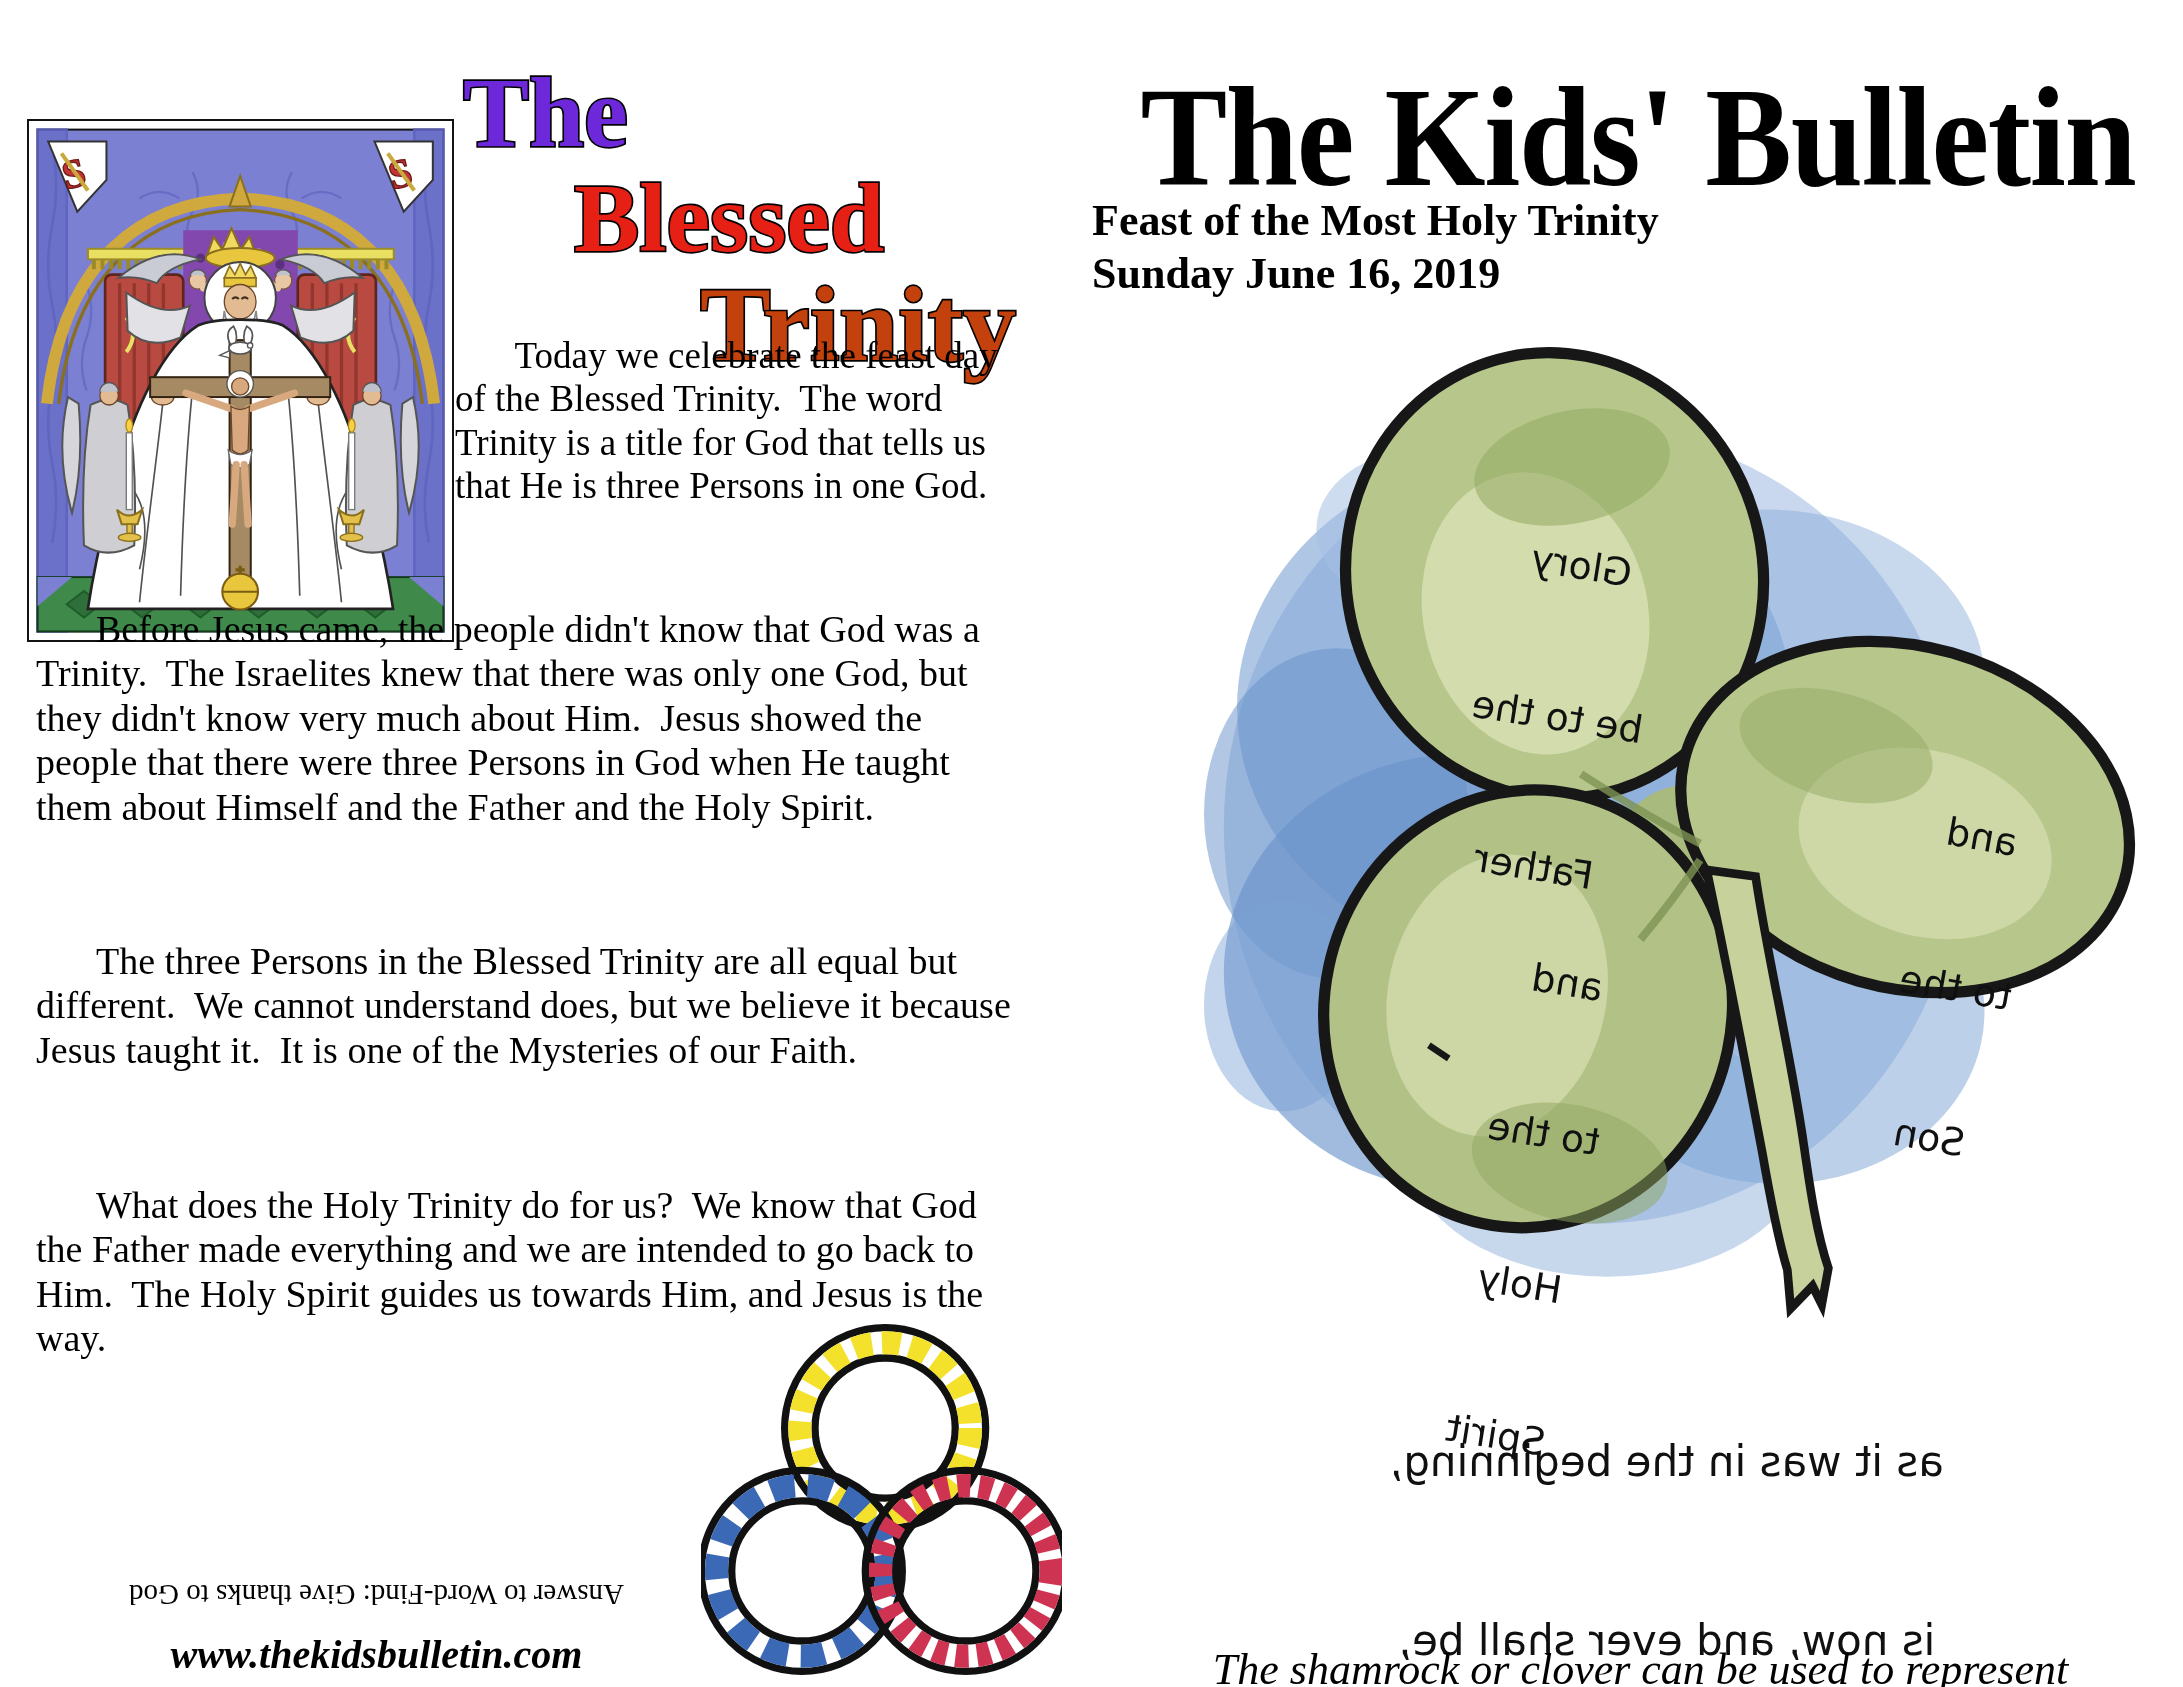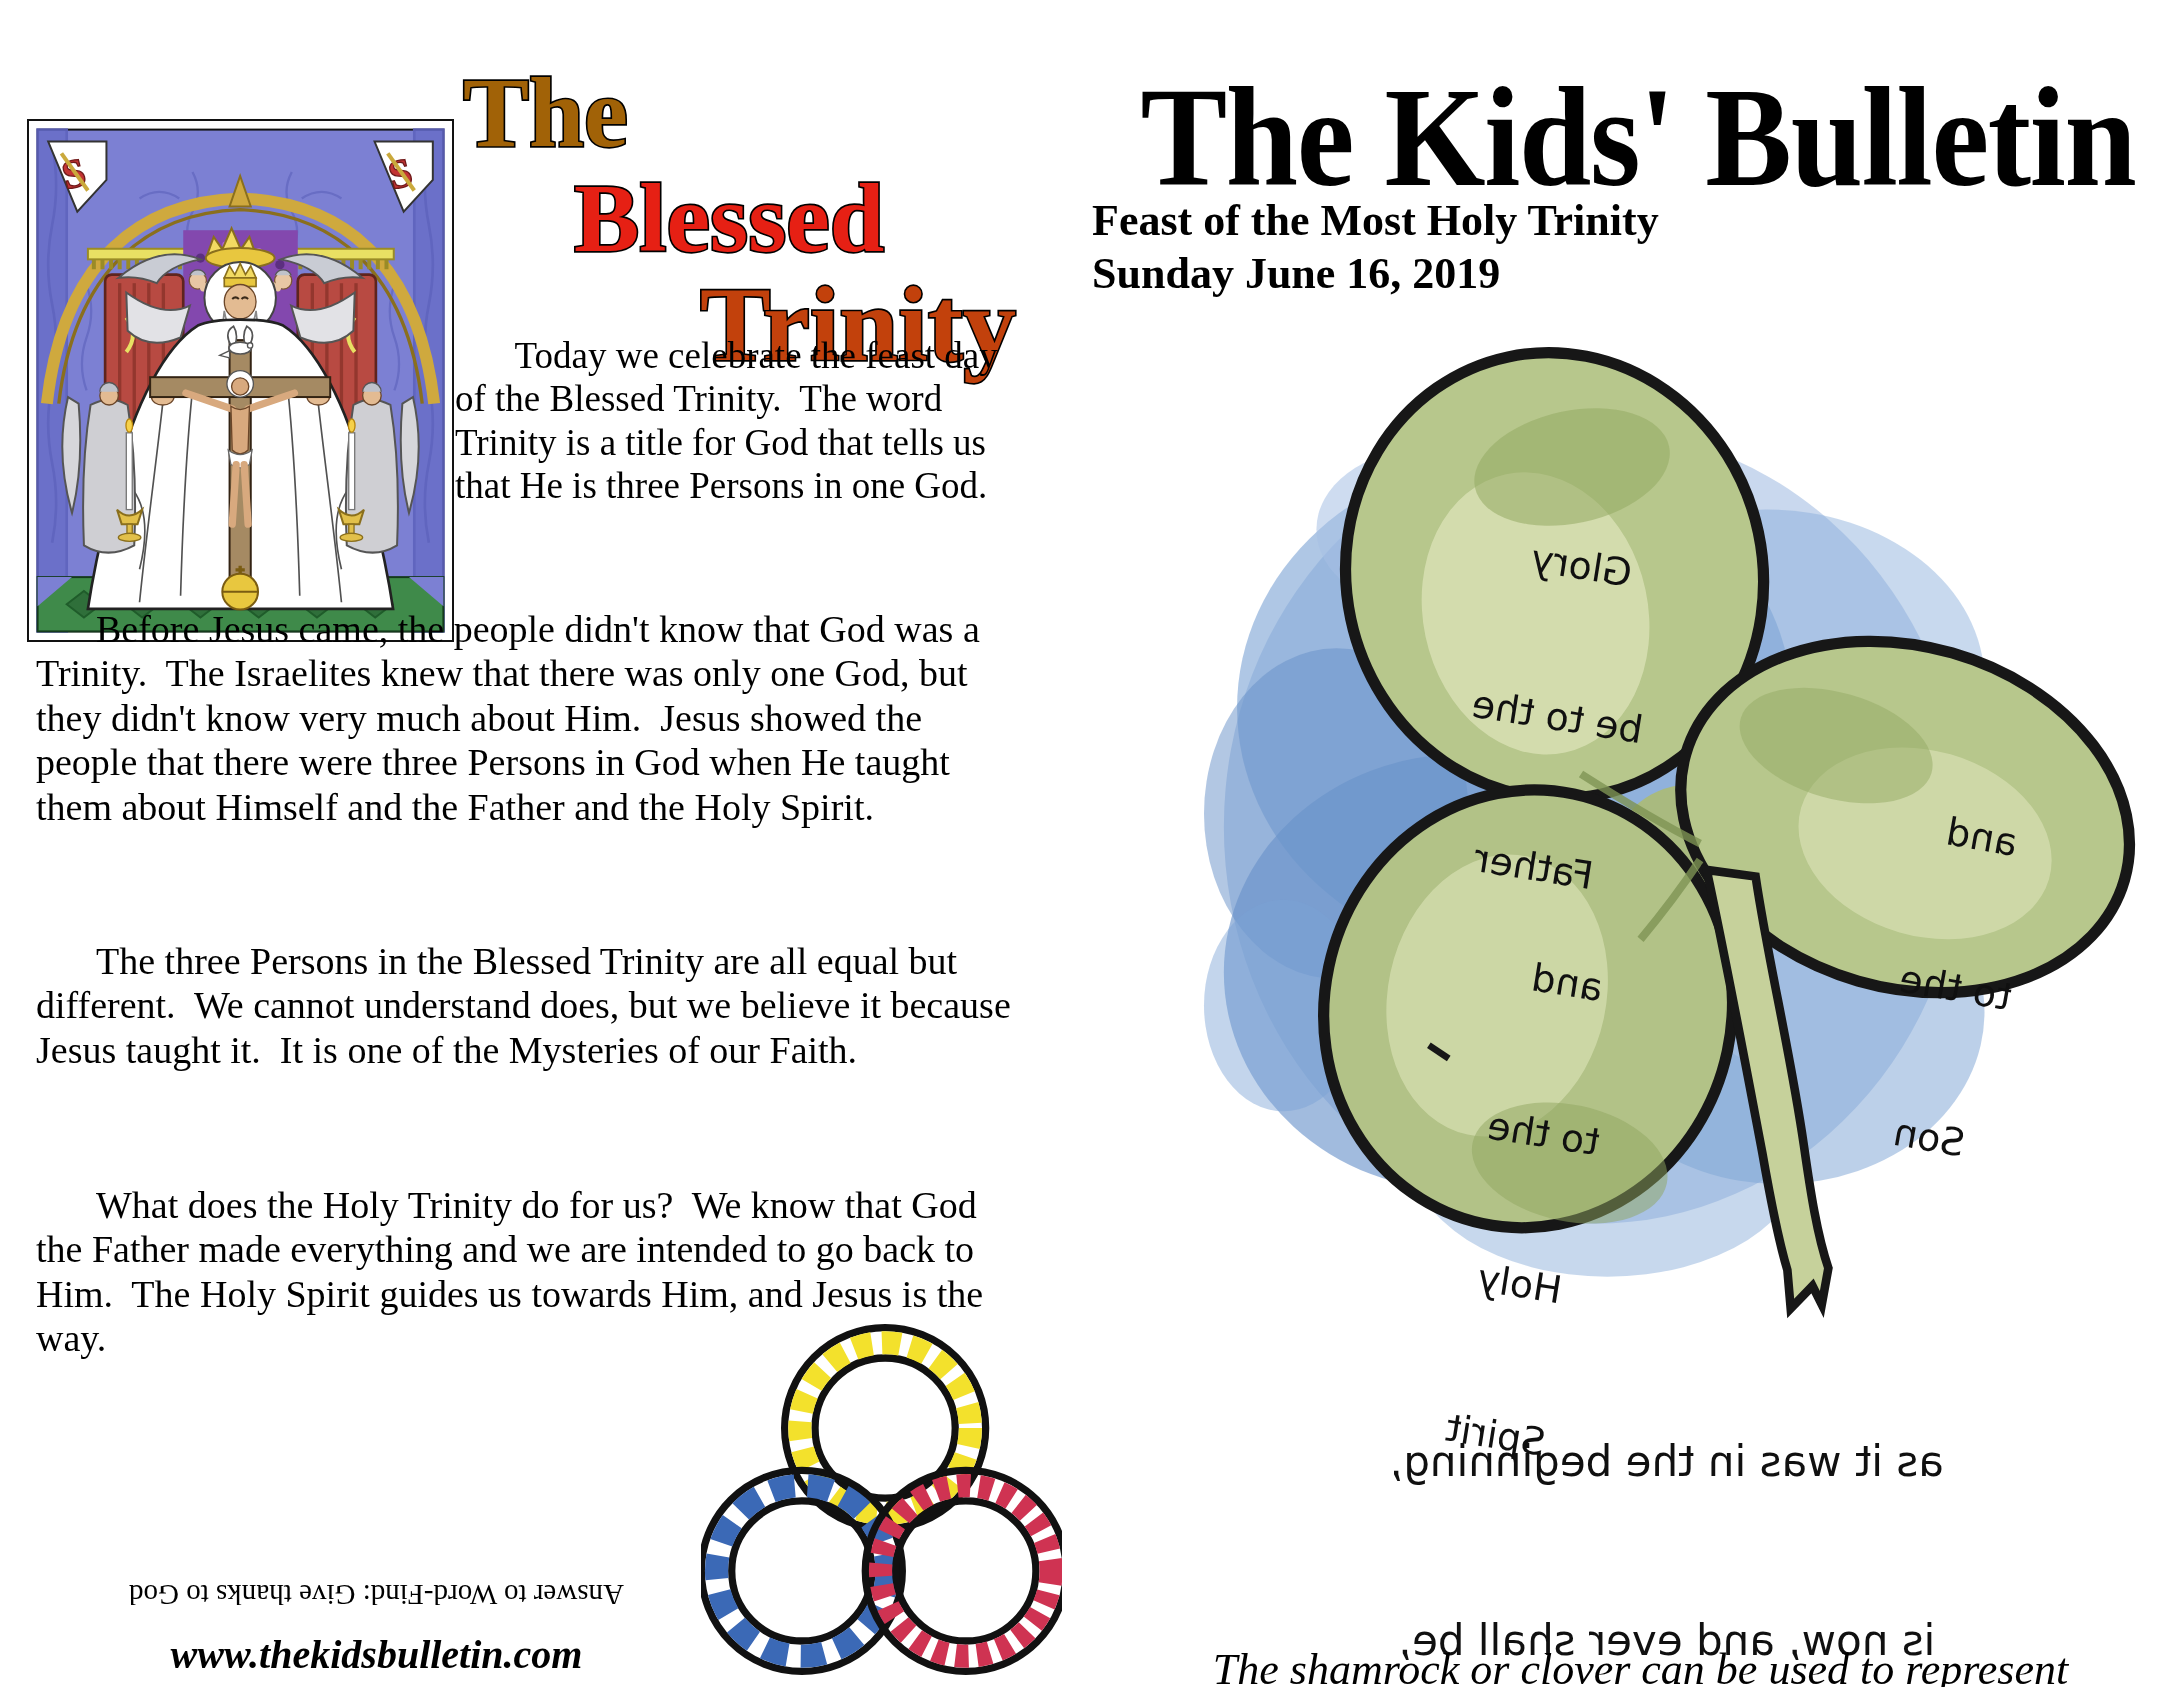--- a/index.html
+++ b/index.html
@@ -10,21 +10,21 @@
   }
   .abs{position:absolute;}
   
   .para{
     font-size:38px; line-height:1.17; text-indent:41px;
     white-space:pre-wrap; text-align:left;
   }
   .para-narrow{width:672px;}
   .bt-title div{font-weight:bold; line-height:1.00;
     -webkit-text-stroke:3.3px #000; paint-order:stroke fill;}
-  .bt-the{font-size:99px; color:#a16207;}
+  .bt-the{font-size:99px; color:#6d28d9;}
   .bt-blessed{font-size:98px; color:#E62014; margin-left:111px; margin-top:6.6px;}
   .bt-trinity{font-size:106px; color:#c2410c; margin-left:237px; margin-top:5.3px;}
   .upside{
     transform:rotate(180deg); font-size:29px; text-align:center; width:529px;
     white-space:pre-wrap;
   }
   .website{font-weight:bold; font-style:italic; font-size:40px; width:529px; text-align:center;}
   
   .kb-title{font-weight:bold; font-size:130px; line-height:1; width:1092px;
     text-align:center; transform:scaleY(1.10); transform-origin:top center;

